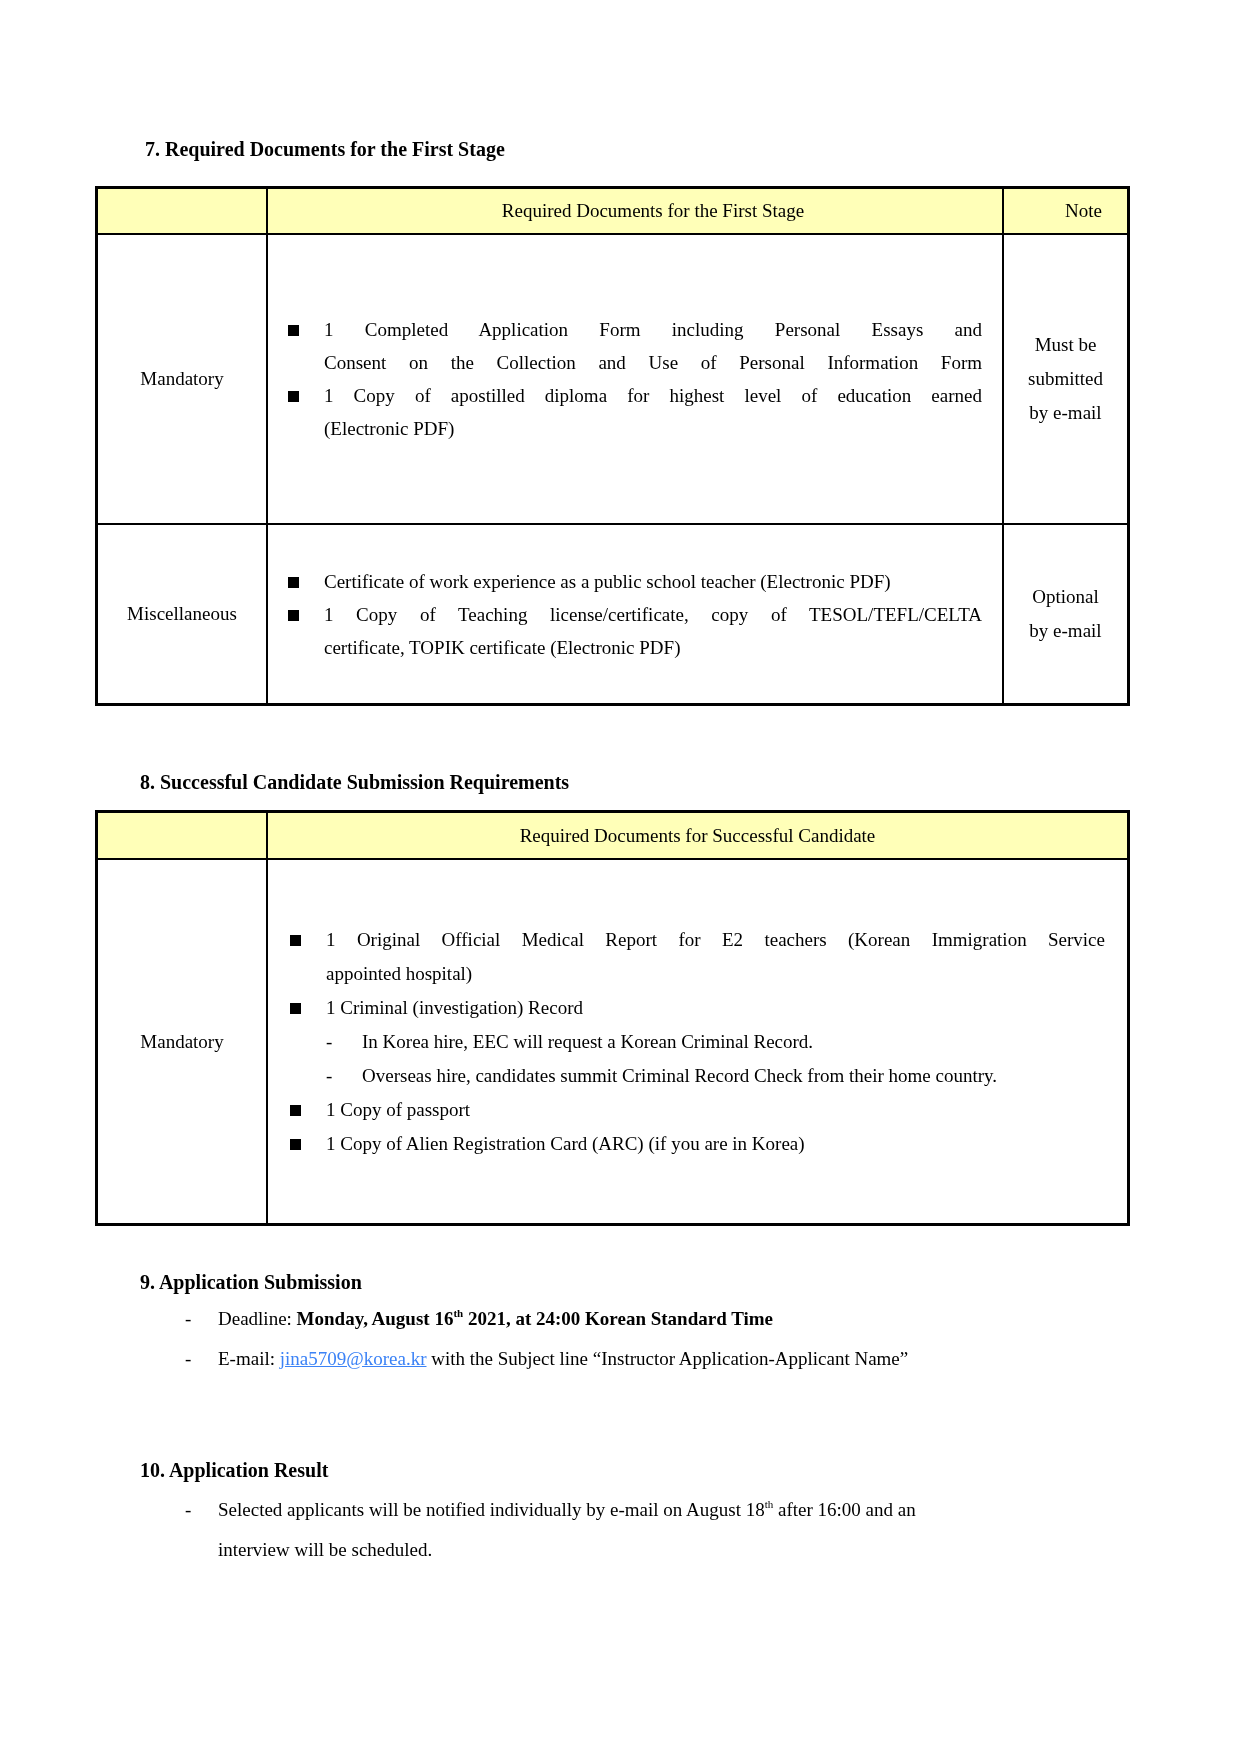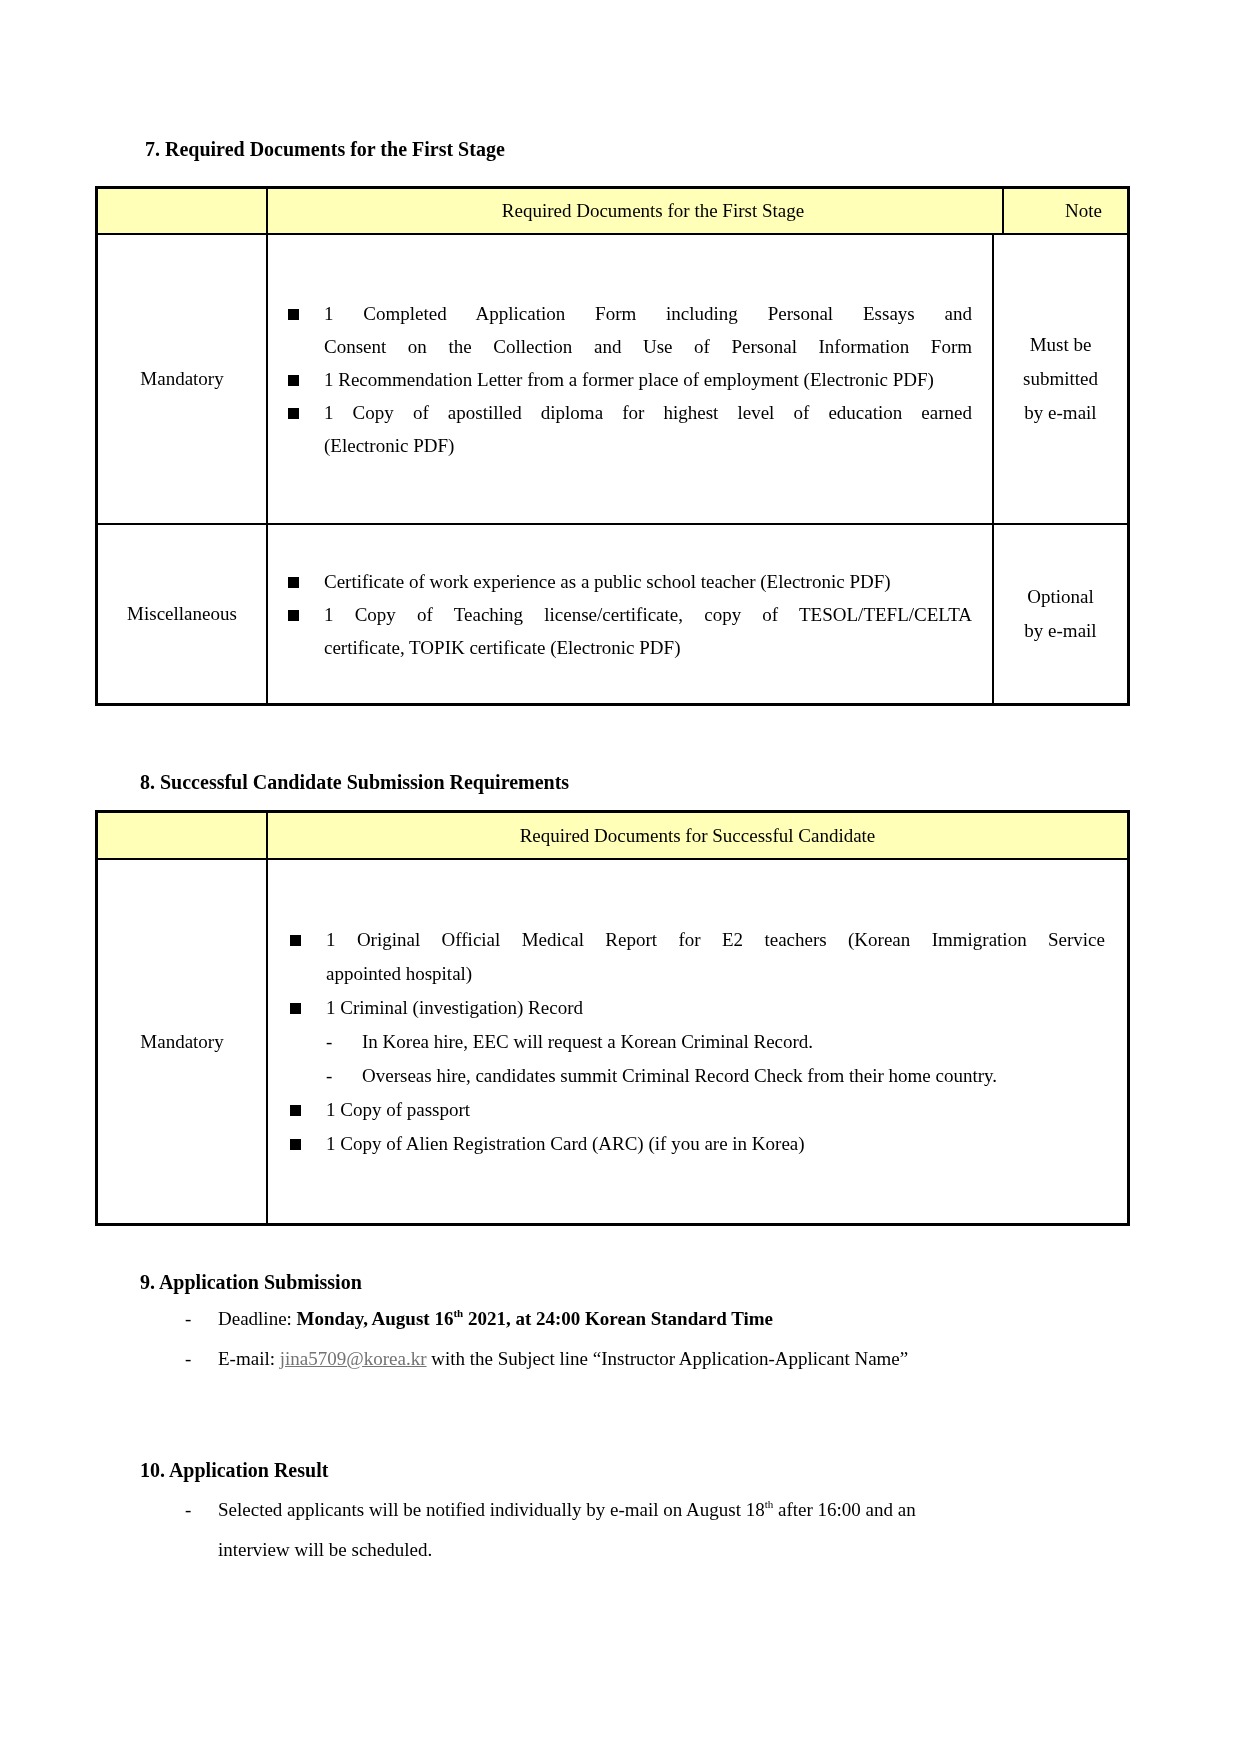--- a/index.html
+++ b/index.html
@@ -28,21 +28,21 @@
   .tbl1 .c-main{border-right:2px solid #000;}
 
   .trow{display:flex;}
   .trow + .trow{border-top:2px solid #000;}
   .cell{box-sizing:border-box;display:flex;flex-direction:column;justify-content:center;}
   .lblcell{width:170px;flex:none;border-right:2px solid #000;
            align-items:center;font-size:19px;}
   .maincell{flex:1;padding:0 20px;font-size:19px;}
   .tbl1 .maincell{border-right:2px solid #000;}
   .tbl2 .maincell{padding:0 22px;}
-  .notecell{width:133px;flex:none;align-items:center;font-size:19px;}
+  .notecell{width:123px;flex:none;align-items:center;font-size:19px;}
   .notecell .nln{line-height:34px;text-align:center;}
 
   .item{display:flex;align-items:flex-start;}
   .item.dash{padding-left:36px;}
   .mk{flex:none;width:36px;line-height:33px;}
   .tbl2 .mk{line-height:34px;}
   .sq{display:inline-block;width:11px;height:11px;background:#000;margin-top:11px;}
   .ibody{flex:1;min-width:0;}
   .ln{line-height:33px;text-align:justify;}
   .tbl2 .ln{line-height:34px;}
@@ -58,21 +58,21 @@
   .plist{margin-top:6px;font-size:19px;}
   .pitem{display:flex;align-items:flex-start;margin-left:90px;line-height:37px;}
   .pitem .mk2{flex:none;width:33px;}
   .pbody{flex:1;min-width:0;}
   .s10para{margin:9px 0 0 123px;width:888px;font-size:19px;line-height:37px;}
   .s10para .pln{text-align:justify;}
   .s10para .pln.j{text-align-last:justify;}
 
   b,.bold{font-weight:bold;}
   .sup{font-size:11px;position:relative;top:-8px;}
-  a.email-link{color:#737373;text-decoration:underline;}
+  a.email-link{color:#3b82f6;text-decoration:underline;}
 </style>
 </head>
 <body>
 
 <div class="doc">
 
   <div class="sec-heading" id="s7-heading">7. Required Documents for the First Stage</div>
 
   <div class="tbl tbl1">
     <div class="hrow">
@@ -84,26 +84,20 @@
         <div class="trow" style="height: 288px;">
           <div class="cell lblcell">
             <div>Mandatory</div>
           </div>
           <div class="cell maincell">
             <div class="item">
               <span class="mk"><span class="sq"></span></span>
               <div class="ibody">
                 <div class="ln j">1 Completed Application Form including Personal Essays and</div>
                 <div class="ln j">Consent on the Collection and Use of Personal Information Form</div>
-              </div>
-            </div>
-            <div class="item">
-              <span class="mk"><span class="sq"></span></span>
-              <div class="ibody">
-                <div class="ln">1 Recommendation Letter from a former place of employment (Electronic PDF)</div>
               </div>
             </div>
             <div class="item">
               <span class="mk"><span class="sq"></span></span>
               <div class="ibody">
                 <div class="ln j">1 Copy of apostilled diploma for highest level of education earned</div>
                 <div class="ln">(Electronic PDF)</div>
               </div>
             </div>
           </div>

